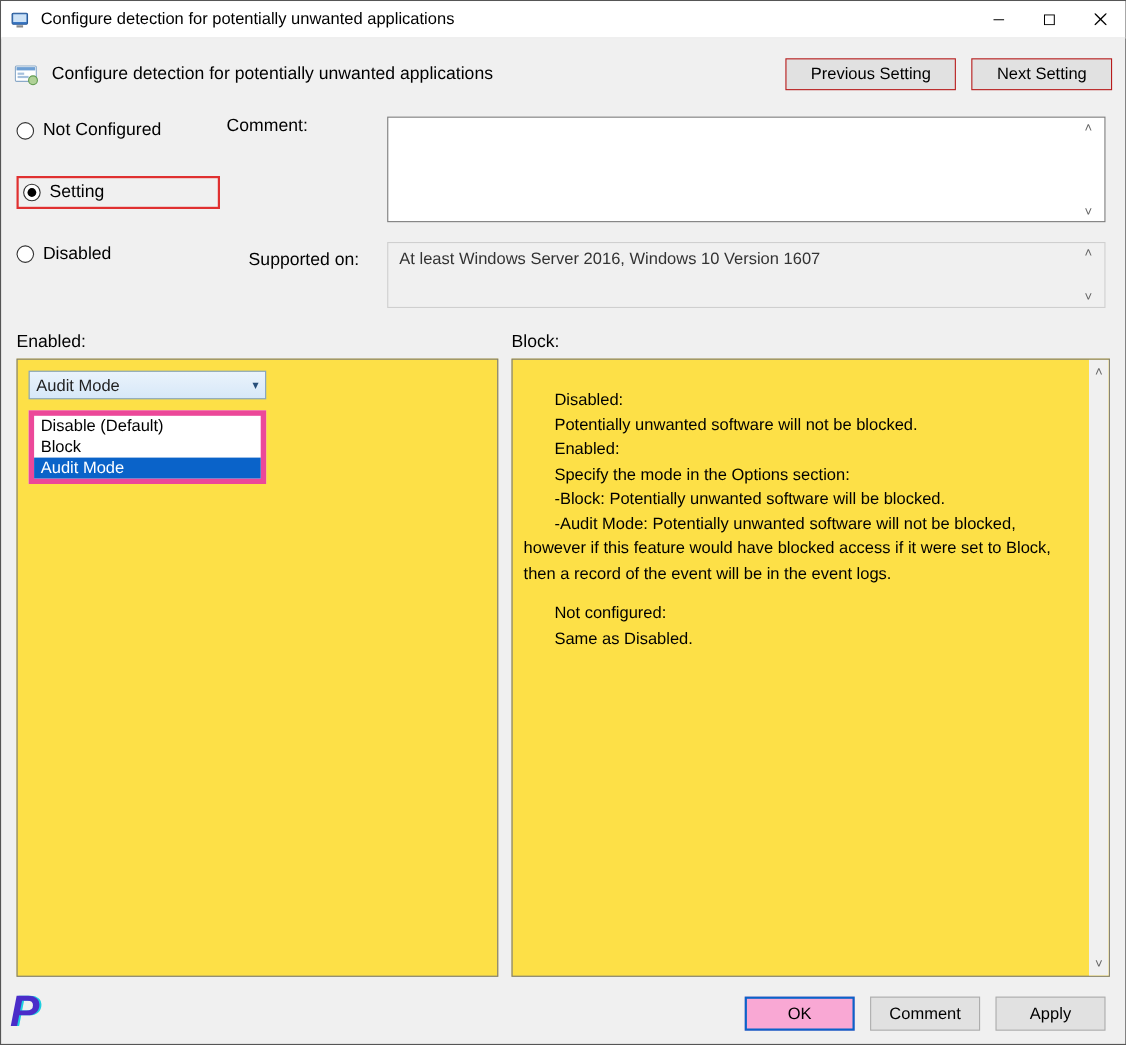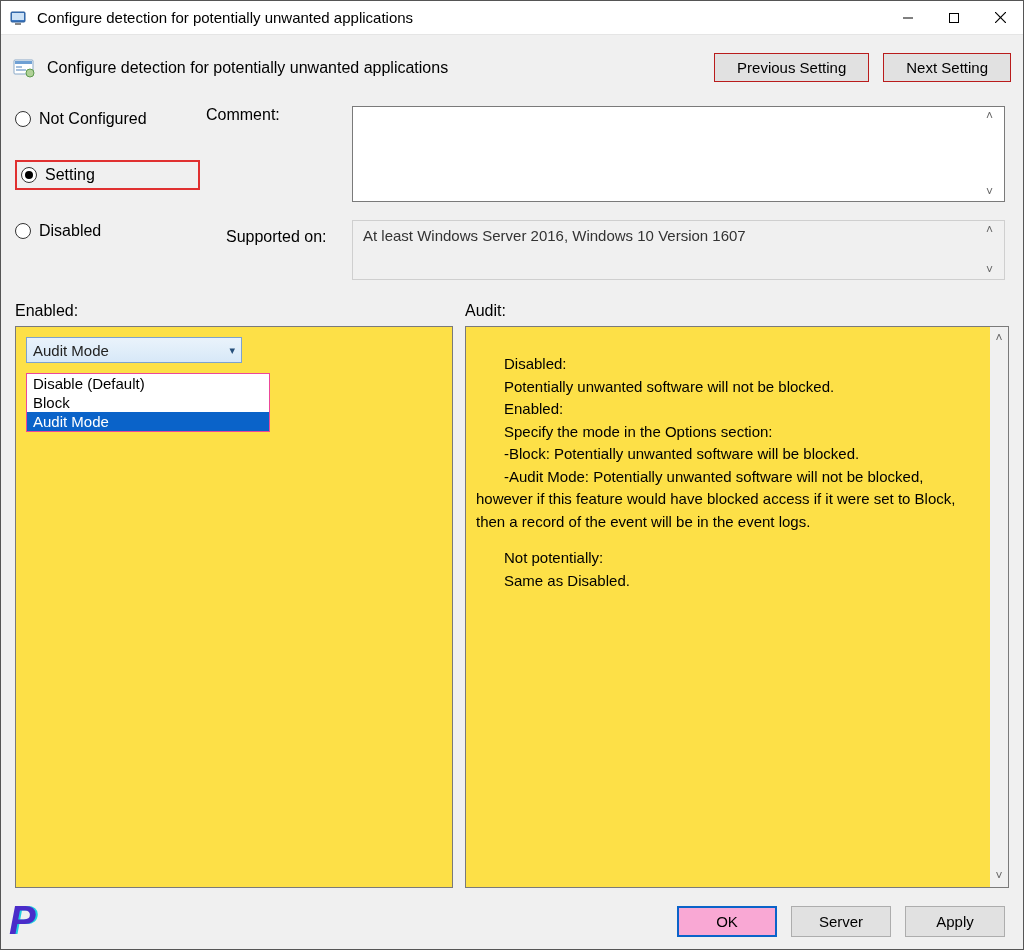--- a/index.html
+++ b/index.html
@@ -128,21 +128,21 @@
   
   .dropdown {
     margin: 10px; width: 216px; height: 26px;
     background: linear-gradient(#eaf3fb, #d7e8f8);
     border: 1px solid #7da2ce;
     display: flex; align-items: center; padding: 0 6px;
     font-size: 15px; color: #222; justify-content: space-between;
   }
   .dropdown .chev { color: #274f7a; font-size: 11px; }
   .listbox {
-    margin: 0 10px; width: 244px; border: 1px solid #ec4899; background: #fff;
+    margin: 0 10px; width: 216px; border: 5px solid #ec4899; background: #fff;
     font-size: 15px;
   }
   .listbox .opt { padding: 1px 6px; }
   .listbox .opt.selected { background: #0a63c9; color: #fff; }
 
   
   .button-row {
     display: flex; justify-content: flex-end; gap: 14px;
     padding: 8px 18px 12px 0;
   }
@@ -245,21 +245,21 @@
         <div class="arrow-btns">
           <span>˄</span>
           <span>˅</span>
         </div>
       </div>
     </div>
   </div>
 
   <div class="section-labels">
     <div class="opts-lbl">Enabled:</div>
-    <div>Audit:</div>
+    <div>Block:</div>
   </div>
 
   <div class="panels">
     <div class="panel options">
       <div class="dropdown">
         <span>Audit Mode</span>
         <span class="chev">▾</span>
       </div>
       <div class="listbox">
         <div class="opt">Disable (Default)</div>
@@ -269,30 +269,30 @@
     </div>
 
     <div class="panel help">
       <div class="help-content">
         <p style="margin-top:14px; margin-bottom:0;"><span style="display:inline-block; width:28px;"></span><span>Disabled:</span><br>
         <span style="display:inline-block; width:28px;"></span><span>Potentially unwanted software will not be blocked.</span></p>
         <p style="margin-bottom:0;"><span style="display:inline-block; width:28px;"></span><span>Enabled:</span><br>
         <span style="display:inline-block; width:28px;"></span><span>Specify the mode in the Options section:</span><br>
         <span style="display:inline-block; width:28px;"></span><span>-Block: Potentially unwanted software will be blocked.</span><br>
         <span style="display:inline-block; width:28px;"></span><span>-Audit Mode: Potentially unwanted software will not be blocked, however if this feature would have blocked access if it were set to Block, then a record of the event will be in the event logs.</span></p>
-        <p style="margin-top:14px;"><span style="display:inline-block; width:28px;"></span><span>Not potentially:</span><br>
+        <p style="margin-top:14px;"><span style="display:inline-block; width:28px;"></span><span>Not configured:</span><br>
         <span style="display:inline-block; width:28px;"></span><span>Same as Disabled.</span></p>
       </div>
       <div class="help-scroll-gutter">
         <span>˄</span>
         <span>˅</span>
       </div>
     </div>
   </div>
 
   <div class="button-row">
     <button class="btn primary">OK</button>
-    <button class="btn">Server</button>
+    <button class="btn">Comment</button>
     <button class="btn">Apply</button>
   </div>
 
   <div class="logo">P</div>
 </div>
 
 </body></html>

